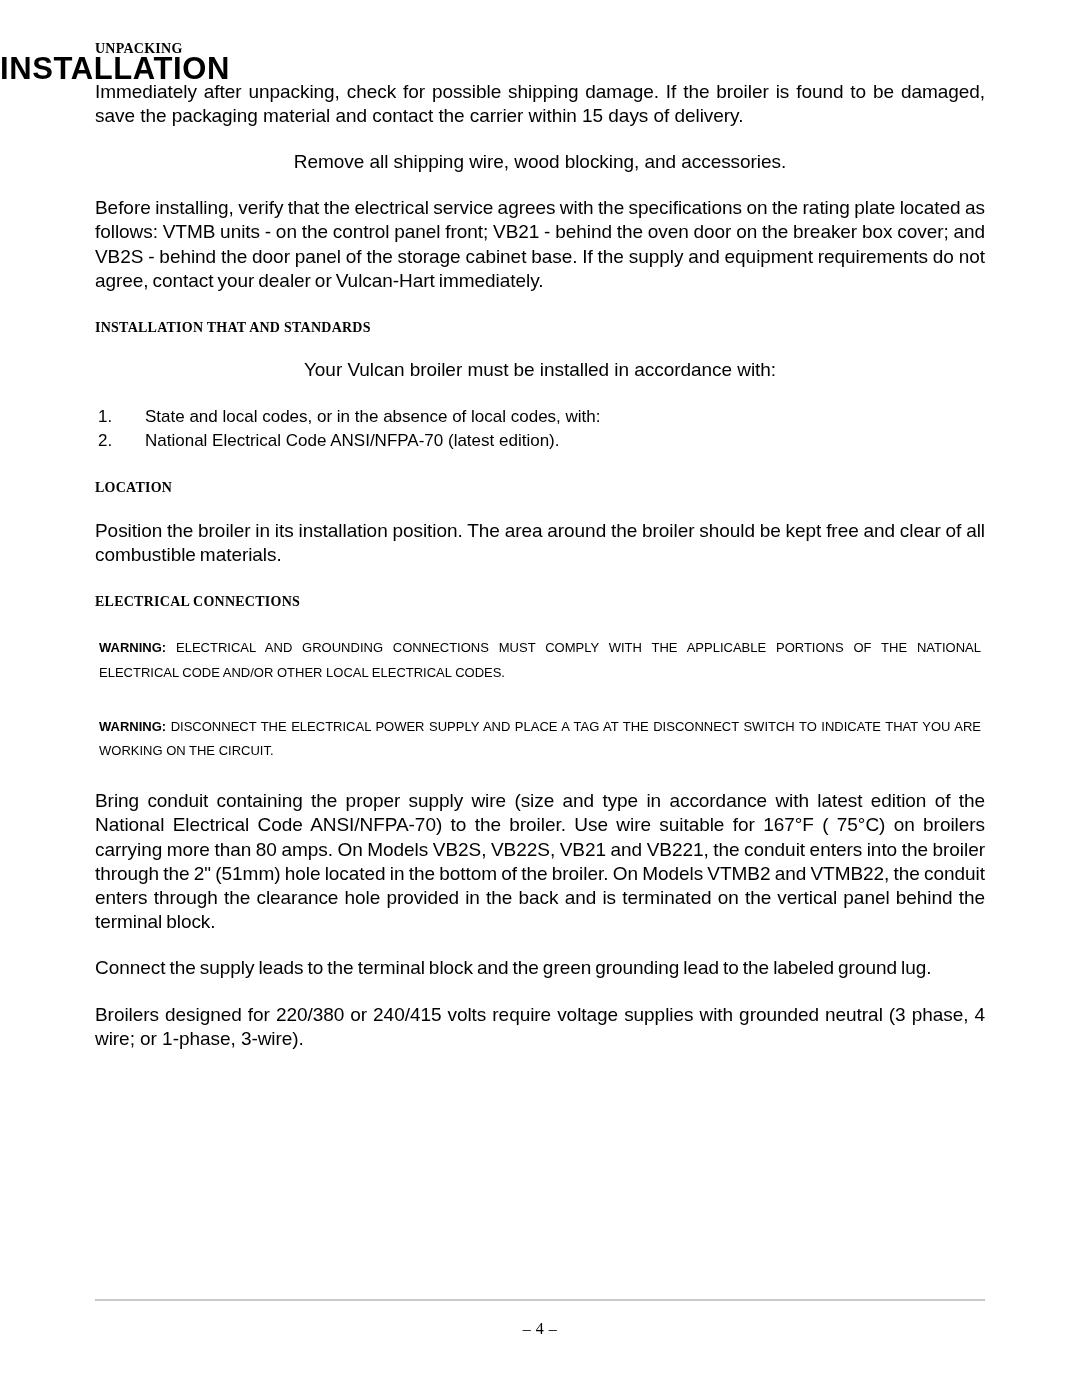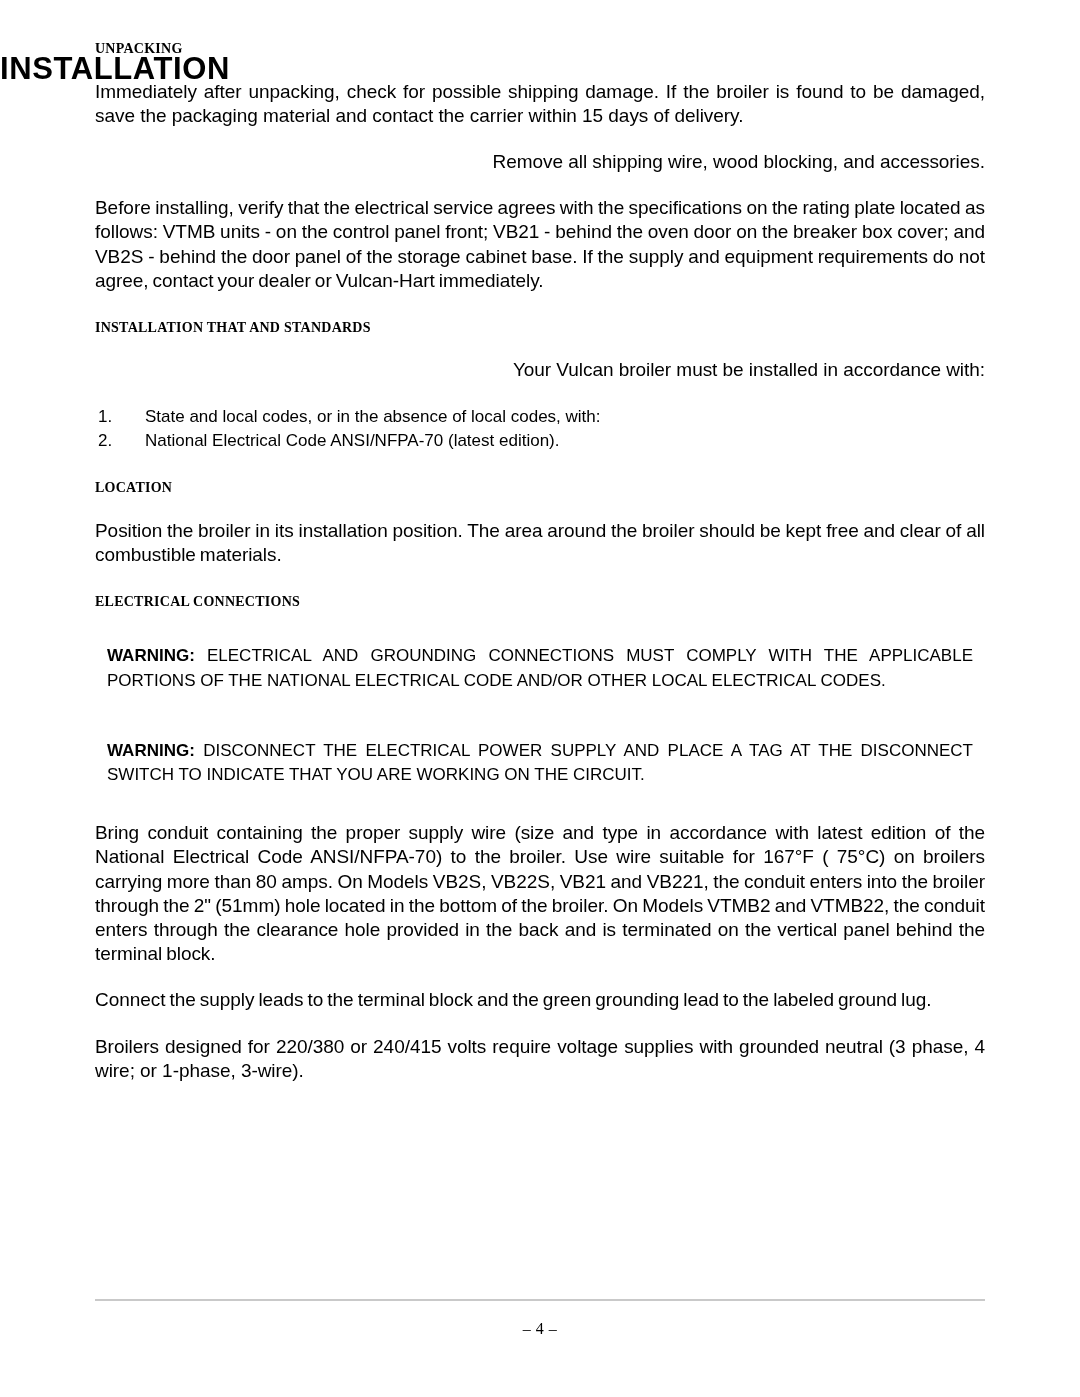--- a/index.html
+++ b/index.html
@@ -52,21 +52,21 @@
   
   .para {
     font-size: 19px;
     line-height: 24.2px;
     margin: 0;
     text-align: justify;
     text-justify: inter-word;
     letter-spacing: -0.05px;
   }
   .para.nojustify {
-    text-align: right;
+    text-align: center;
   }
   .para.tight {
     word-spacing: -1.2px;
   }
 
   
   .gap-after-title   { height: 40px; }
   .gap-h-to-p        { height: 22px; }
   .gap-p-to-p        { height: 22px; }
   .gap-p-to-h        { height: 26px; }
@@ -84,23 +84,23 @@
     padding-left: 50px;
   }
   .num-item .num {
     position: absolute;
     left: 3px;
     top: 0;
   }
 
   
   .warning {
-    font-size: 17px;
+    font-size: 13px;
     line-height: 24.2px;
-    margin: 12px;
+    margin: 4px;
     text-align: justify;
     text-justify: inter-word;
   }
   .warning .w-label {
     font-weight: bold;
   }
   .warning .w-body {
     font-weight: normal;
   }
 

